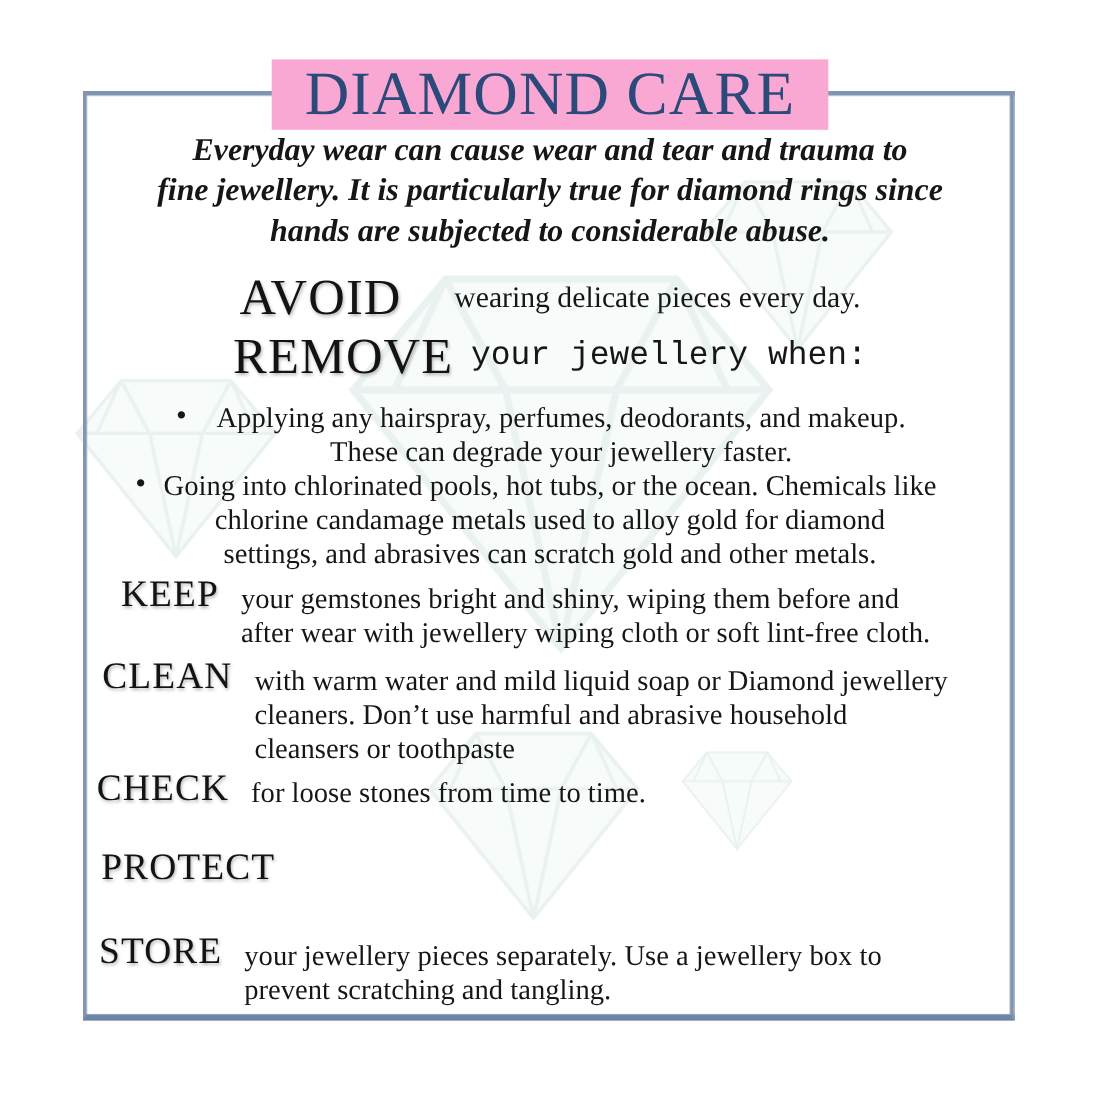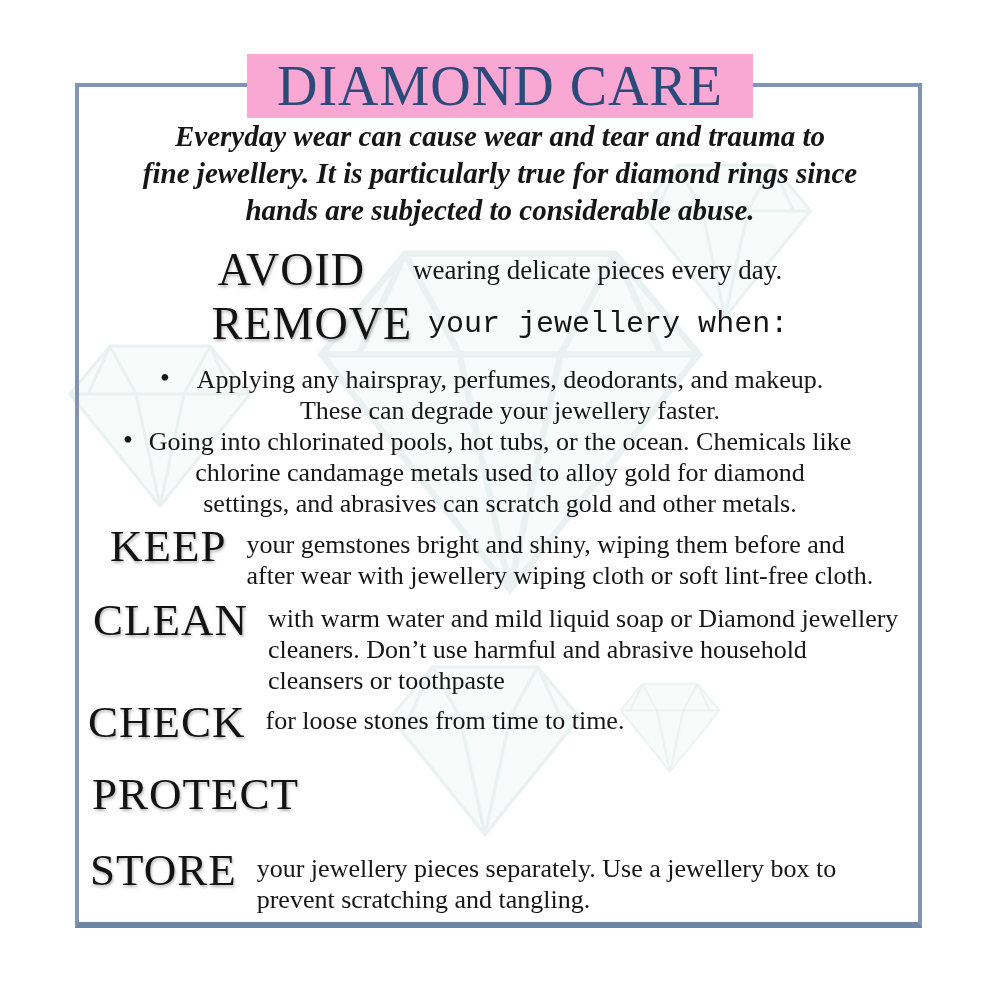--- a/index.html
+++ b/index.html
@@ -70,21 +70,21 @@
   .bullet-item:nth-of-type(2) .dot{left:18px;}
   .bullet-text{display:block;white-space:pre-line;}
   .care-list{position:absolute;left:0;top:0;width:1000px;height:1000px;z-index:2;pointer-events:none;}
   .care-row{position:absolute;display:flex;align-items:flex-start;gap:20px;}
   .care-row:nth-of-type(1){top:524px;left:110px;}
   .care-row:nth-of-type(2){top:598px;left:93px;}
   .care-row:nth-of-type(3){top:700px;left:88px;}
   .care-row:nth-of-type(4){top:772px;left:92px;}
   .care-row:nth-of-type(5){top:848px;left:90px;}
   .care-heading{
-    font-size:45px;line-height:1;font-weight:400;letter-spacing:1px;
+    font-size:34px;line-height:1;font-weight:400;letter-spacing:1px;
     color:#131313;
     text-shadow:1px 2px 3px rgba(0,0,0,0.30);
     white-space:nowrap;
   }
   .care-desc{
     font-size:26px;line-height:31px;margin-top:5px;
     white-space:pre-line;
   }
 </style>
 </head>

